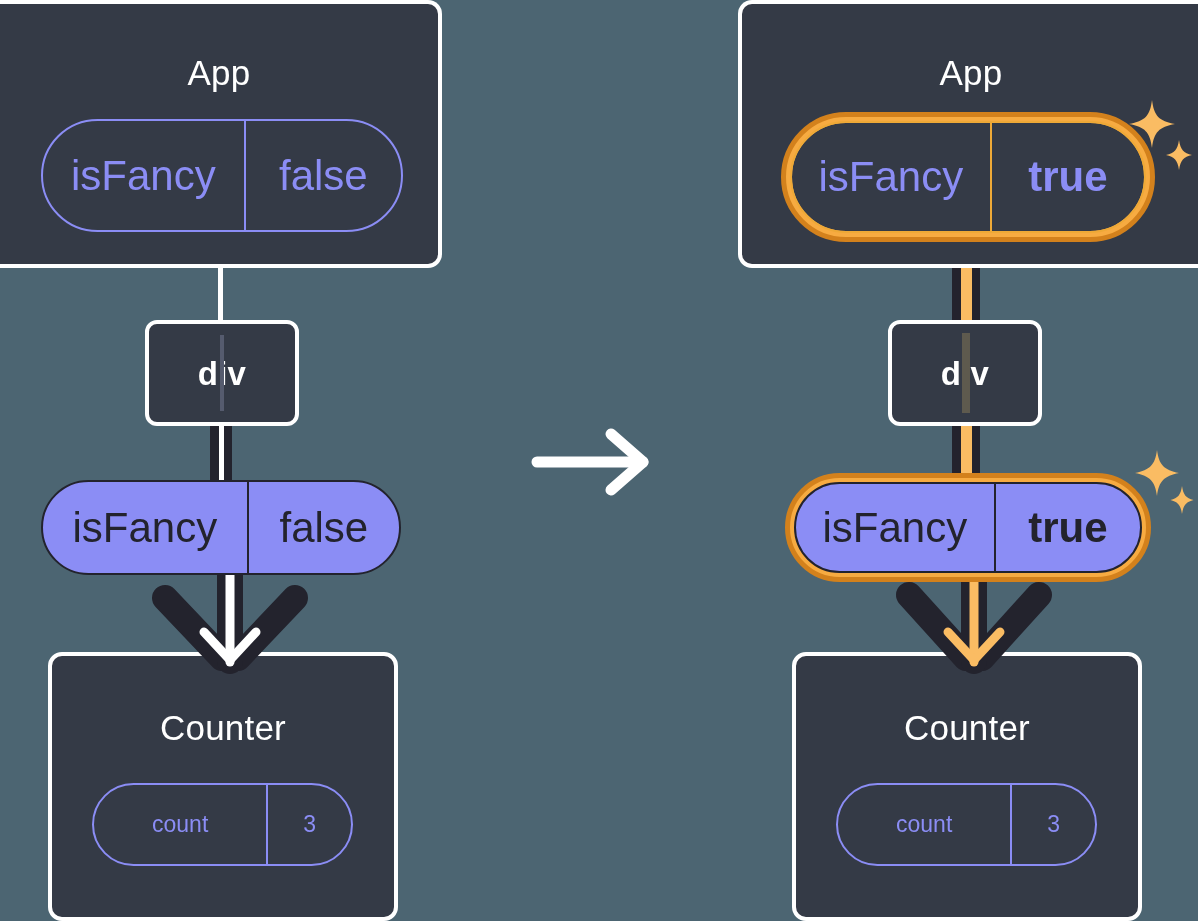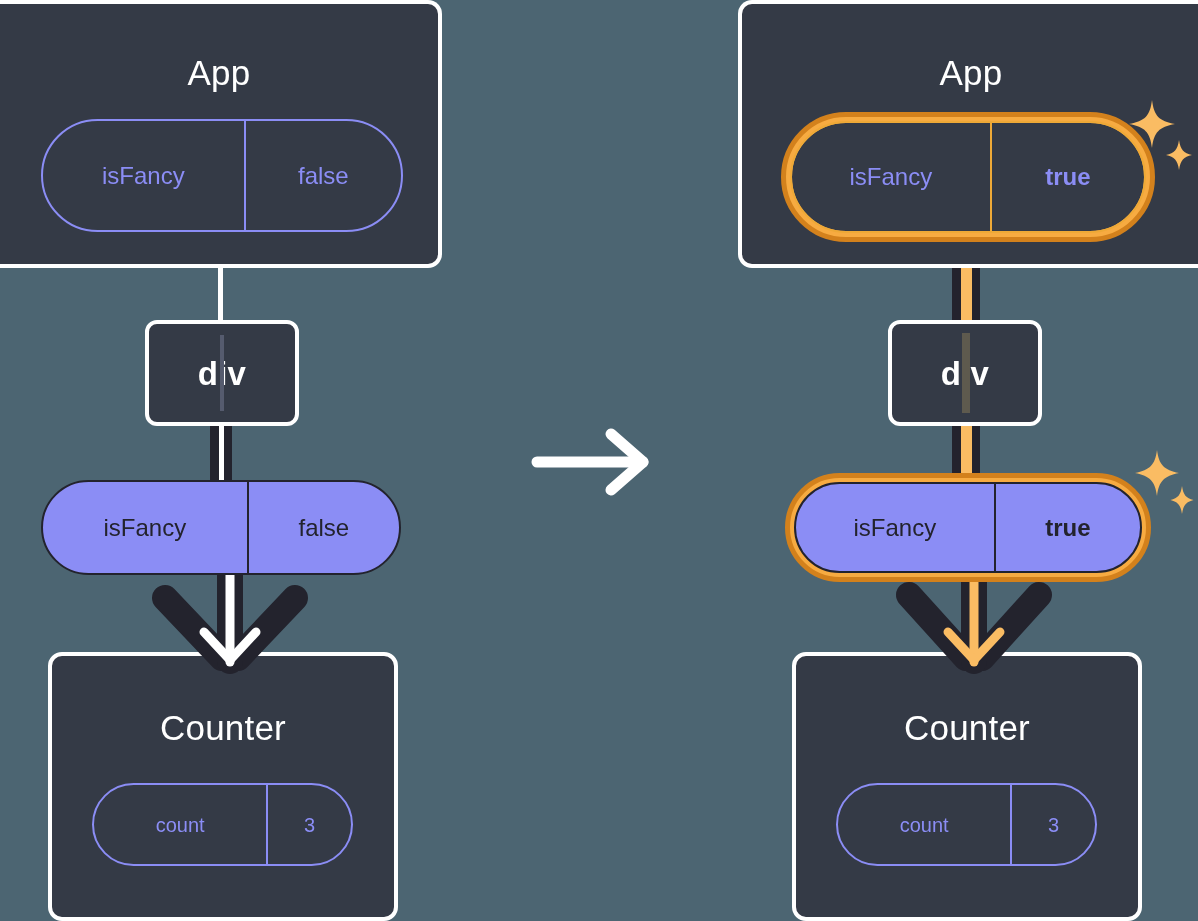--- a/index.html
+++ b/index.html
@@ -78,21 +78,21 @@
     position: absolute;
     display: flex;
     align-items: stretch;
     border-radius: 999px;
     box-sizing: border-box;
     z-index: 9;
     overflow: hidden;
   }
   .pill-half {
     display: flex; align-items: center; justify-content: center;
-    font-size: 24px; line-height: 1; white-space: nowrap;
+    font-size: 42px; line-height: 1; white-space: nowrap;
     box-sizing: border-box;
   }
 
   
   .pill-outline {
     border: 2px solid #8b8df5;
     background: transparent;
   }
   .pill-outline .pill-half { color: #8b8df5; }
   .pill-outline .pill-half.pv { border-left: 2px solid #8b8df5; }
@@ -141,21 +141,21 @@
   .ring-mid-outer { left: 785px; top: 473px; width: 366px; height: 109px; border: 7px solid #d3811c; }
   .ring-mid-inner { left: 790px; top: 478px; width: 356px; height: 99px; border: 5px solid #f7ab41; }
 
   
   .pill-cnt-left  { left: 92px;  top: 783px; width: 261px; height: 83px; }
   .pill-cnt-left .pk { width: 175px; }
   .pill-cnt-left .pv { width: 86px; }
   .pill-cnt-right { left: 836px; top: 783px; width: 261px; height: 83px; }
   .pill-cnt-right .pk { width: 175px; }
   .pill-cnt-right .pv { width: 86px; }
-  .pill-cnt-left .pill-half, .pill-cnt-right .pill-half { font-size: 20px; }
+  .pill-cnt-left .pill-half, .pill-cnt-right .pill-half { font-size: 23px; }
 
   
   .conn { position: absolute; }
 
   
   .line-app-div-l { left: 218px; top: 264px; width: 5px; height: 62px; background: #ffffff; z-index: 2; }
   
   .line-in-div-l  { left: 220px; top: 335px; width: 4px; height: 76px; background: #555b6e; z-index: 8; }
   
   .line-div-mid-l-dark  { left: 210px; top: 424px; width: 22px; height: 62px; background: #23232d; z-index: 3; }

